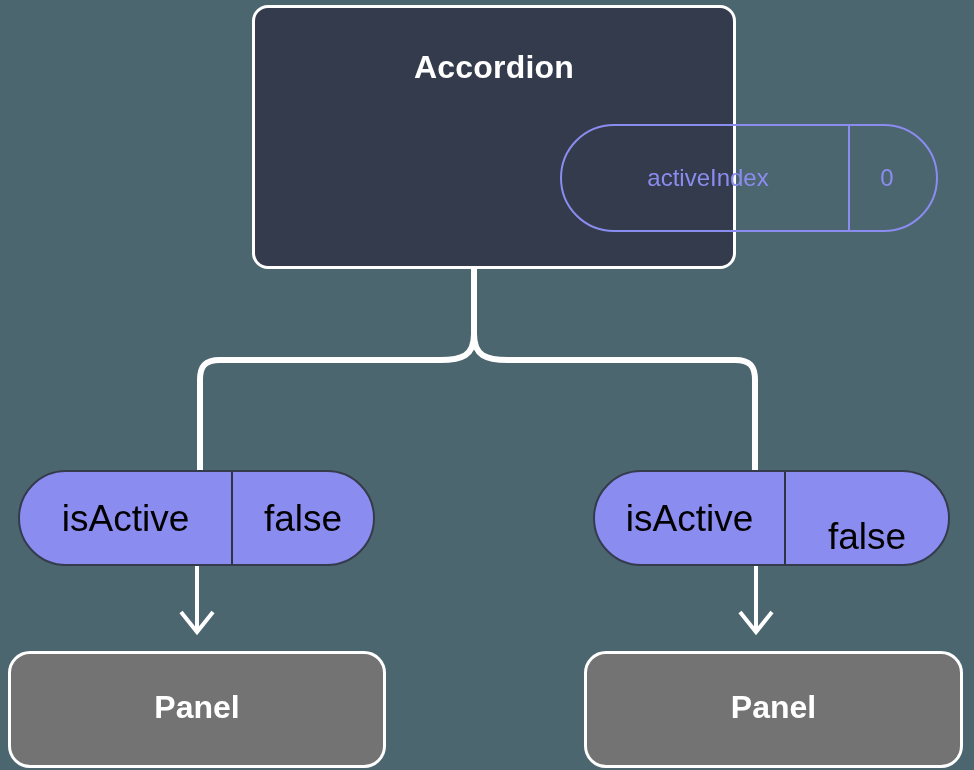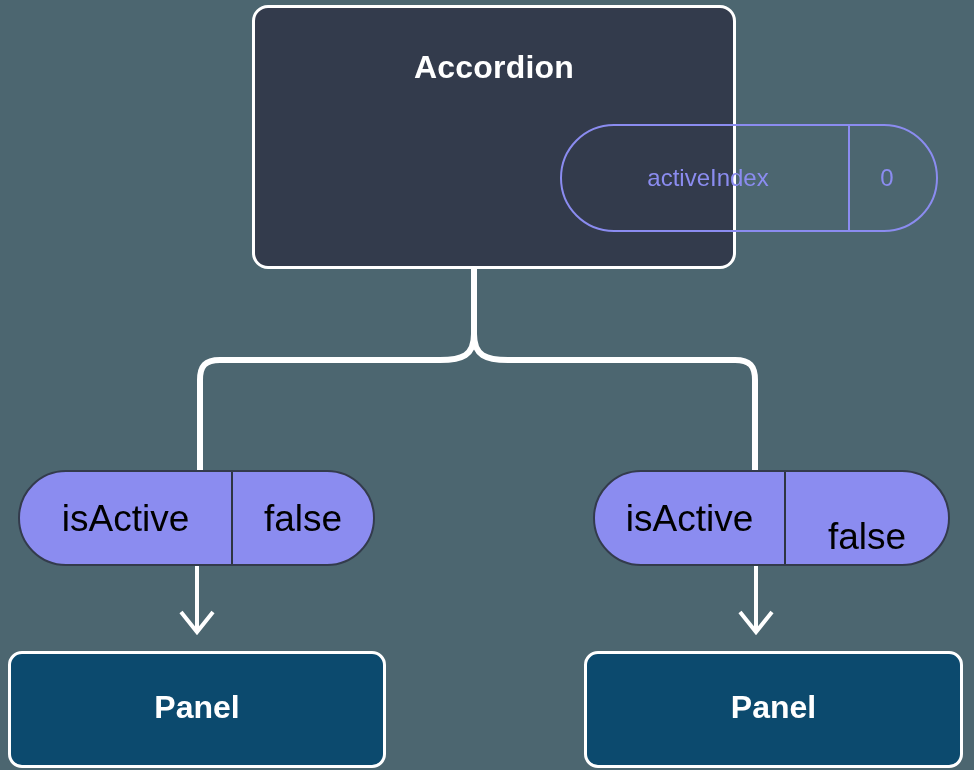--- a/index.html
+++ b/index.html
@@ -130,23 +130,23 @@
     width: 357px;
     height: 96px;
   }
   #pill-right .key { width: 189px; }
   #pill-right .val { flex: 1 1 auto; margin-top: 36px; }
 
   
   .panel-box {
     position: absolute;
     box-sizing: border-box;
-    background: #0c4a6e;
+    background: #737373;
     border: 3px solid #ffffff;
-    border-radius: 14px;
+    border-radius: 22px;
     display: flex;
     align-items: center;
     justify-content: center;
   }
   .panel-box .panel-label {
     color: #ffffff;
     font-size: 32px;
     font-weight: 700;
     line-height: 1;
     margin-bottom: 6px;

